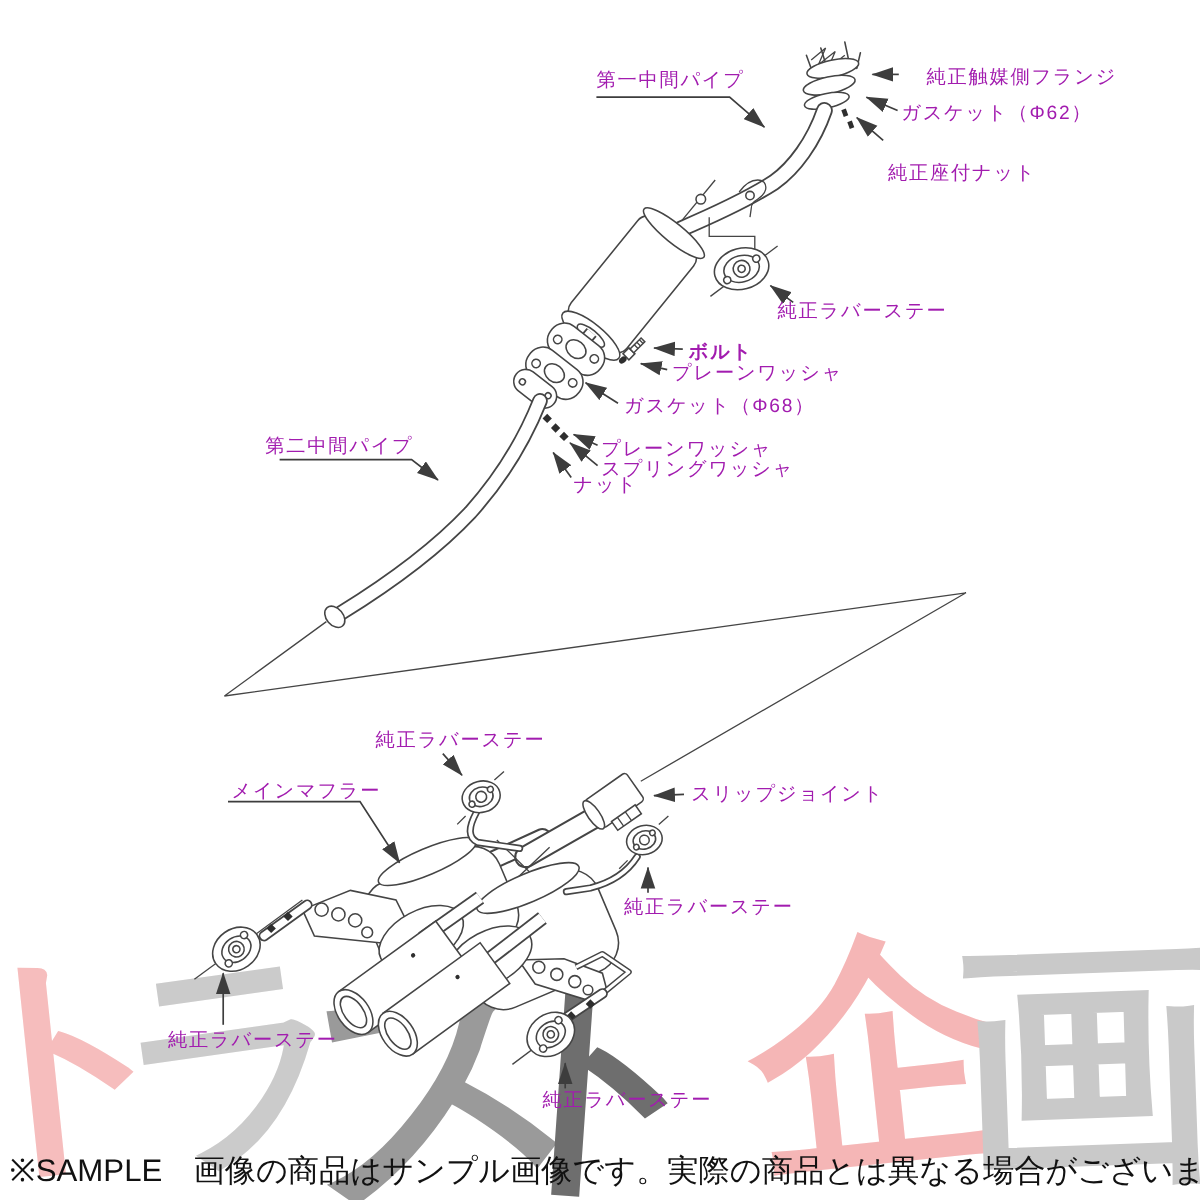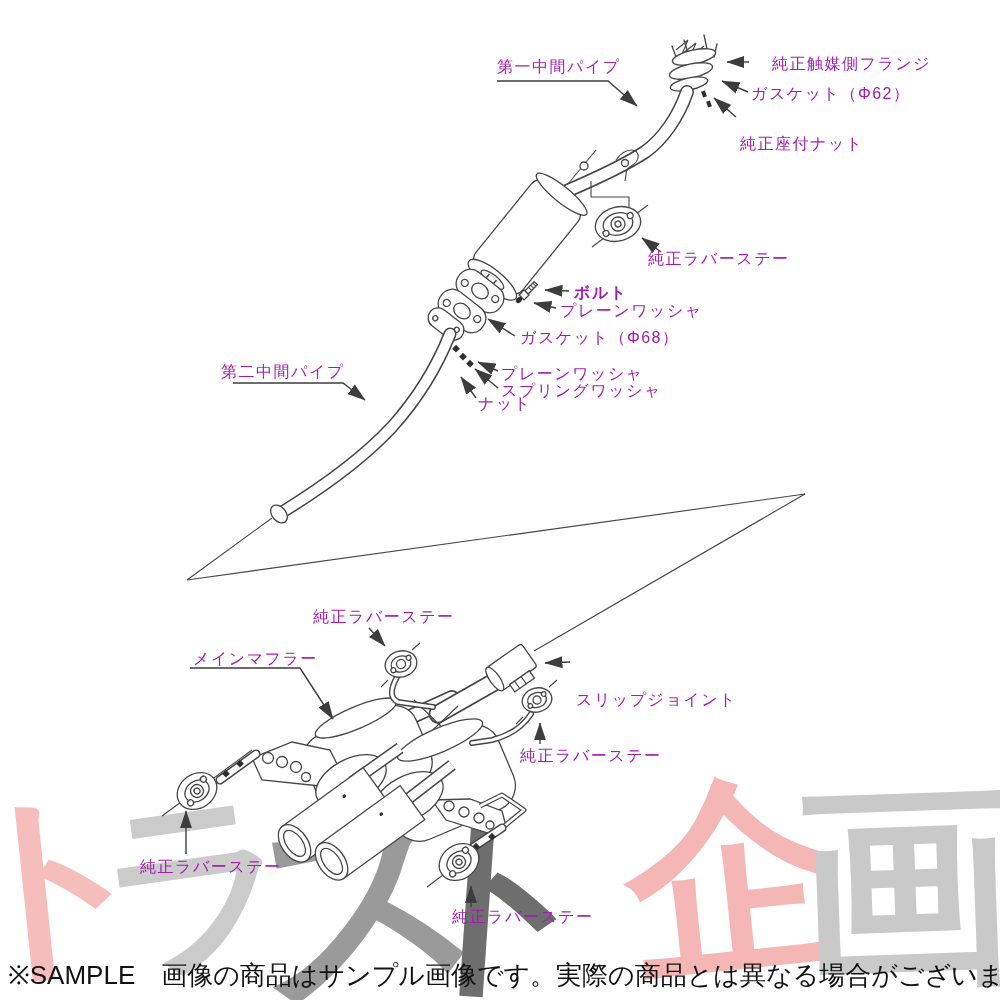--- a/index.html
+++ b/index.html
@@ -293,19 +293,19 @@
   <div class="lbl" style="left:648px;top:249px;">純正ラバーステー</div>
   <div class="lbl" style="left:574px;top:283px;font-weight:bold;">ボルト</div>
   <div class="lbl" style="left:560px;top:301px;">プレーンワッシャ</div>
   <div class="lbl" style="left:520px;top:328px;text-align:right;">ガスケット（Φ68）</div>
   <div class="lbl" style="left:221px;top:362px;font-family:Liberation Mono, monospace;">第二中間パイプ</div>
   <div class="lbl" style="left:501px;top:364px;">プレーンワッシャ</div>
   <div class="lbl" style="left:501px;top:381px;">スプリングワッシャ</div>
   <div class="lbl" style="left:478px;top:394px;">ナット</div>
   <div class="lbl" style="left:313px;top:607px;">純正ラバーステー</div>
   <div class="lbl" style="left:193px;top:649px;">メインマフラー</div>
-  <div class="lbl" style="left:576px;top:690px;">スリップジョイント</div>
+  <div class="lbl" style="left:576px;top:652px;">スリップジョイント</div>
   <div class="lbl" style="left:520px;top:746px;">純正ラバーステー</div>
   <div class="lbl" style="left:140px;top:857px;">純正ラバーステー</div>
   <div class="lbl" style="left:452px;top:907px;">純正ラバーステー</div>
 
   <div id="footer-note">※SAMPLE　画像の商品はサンプル画像です。実際の商品とは異なる場合がございます。</div>
 </div>
 
 </body></html>

